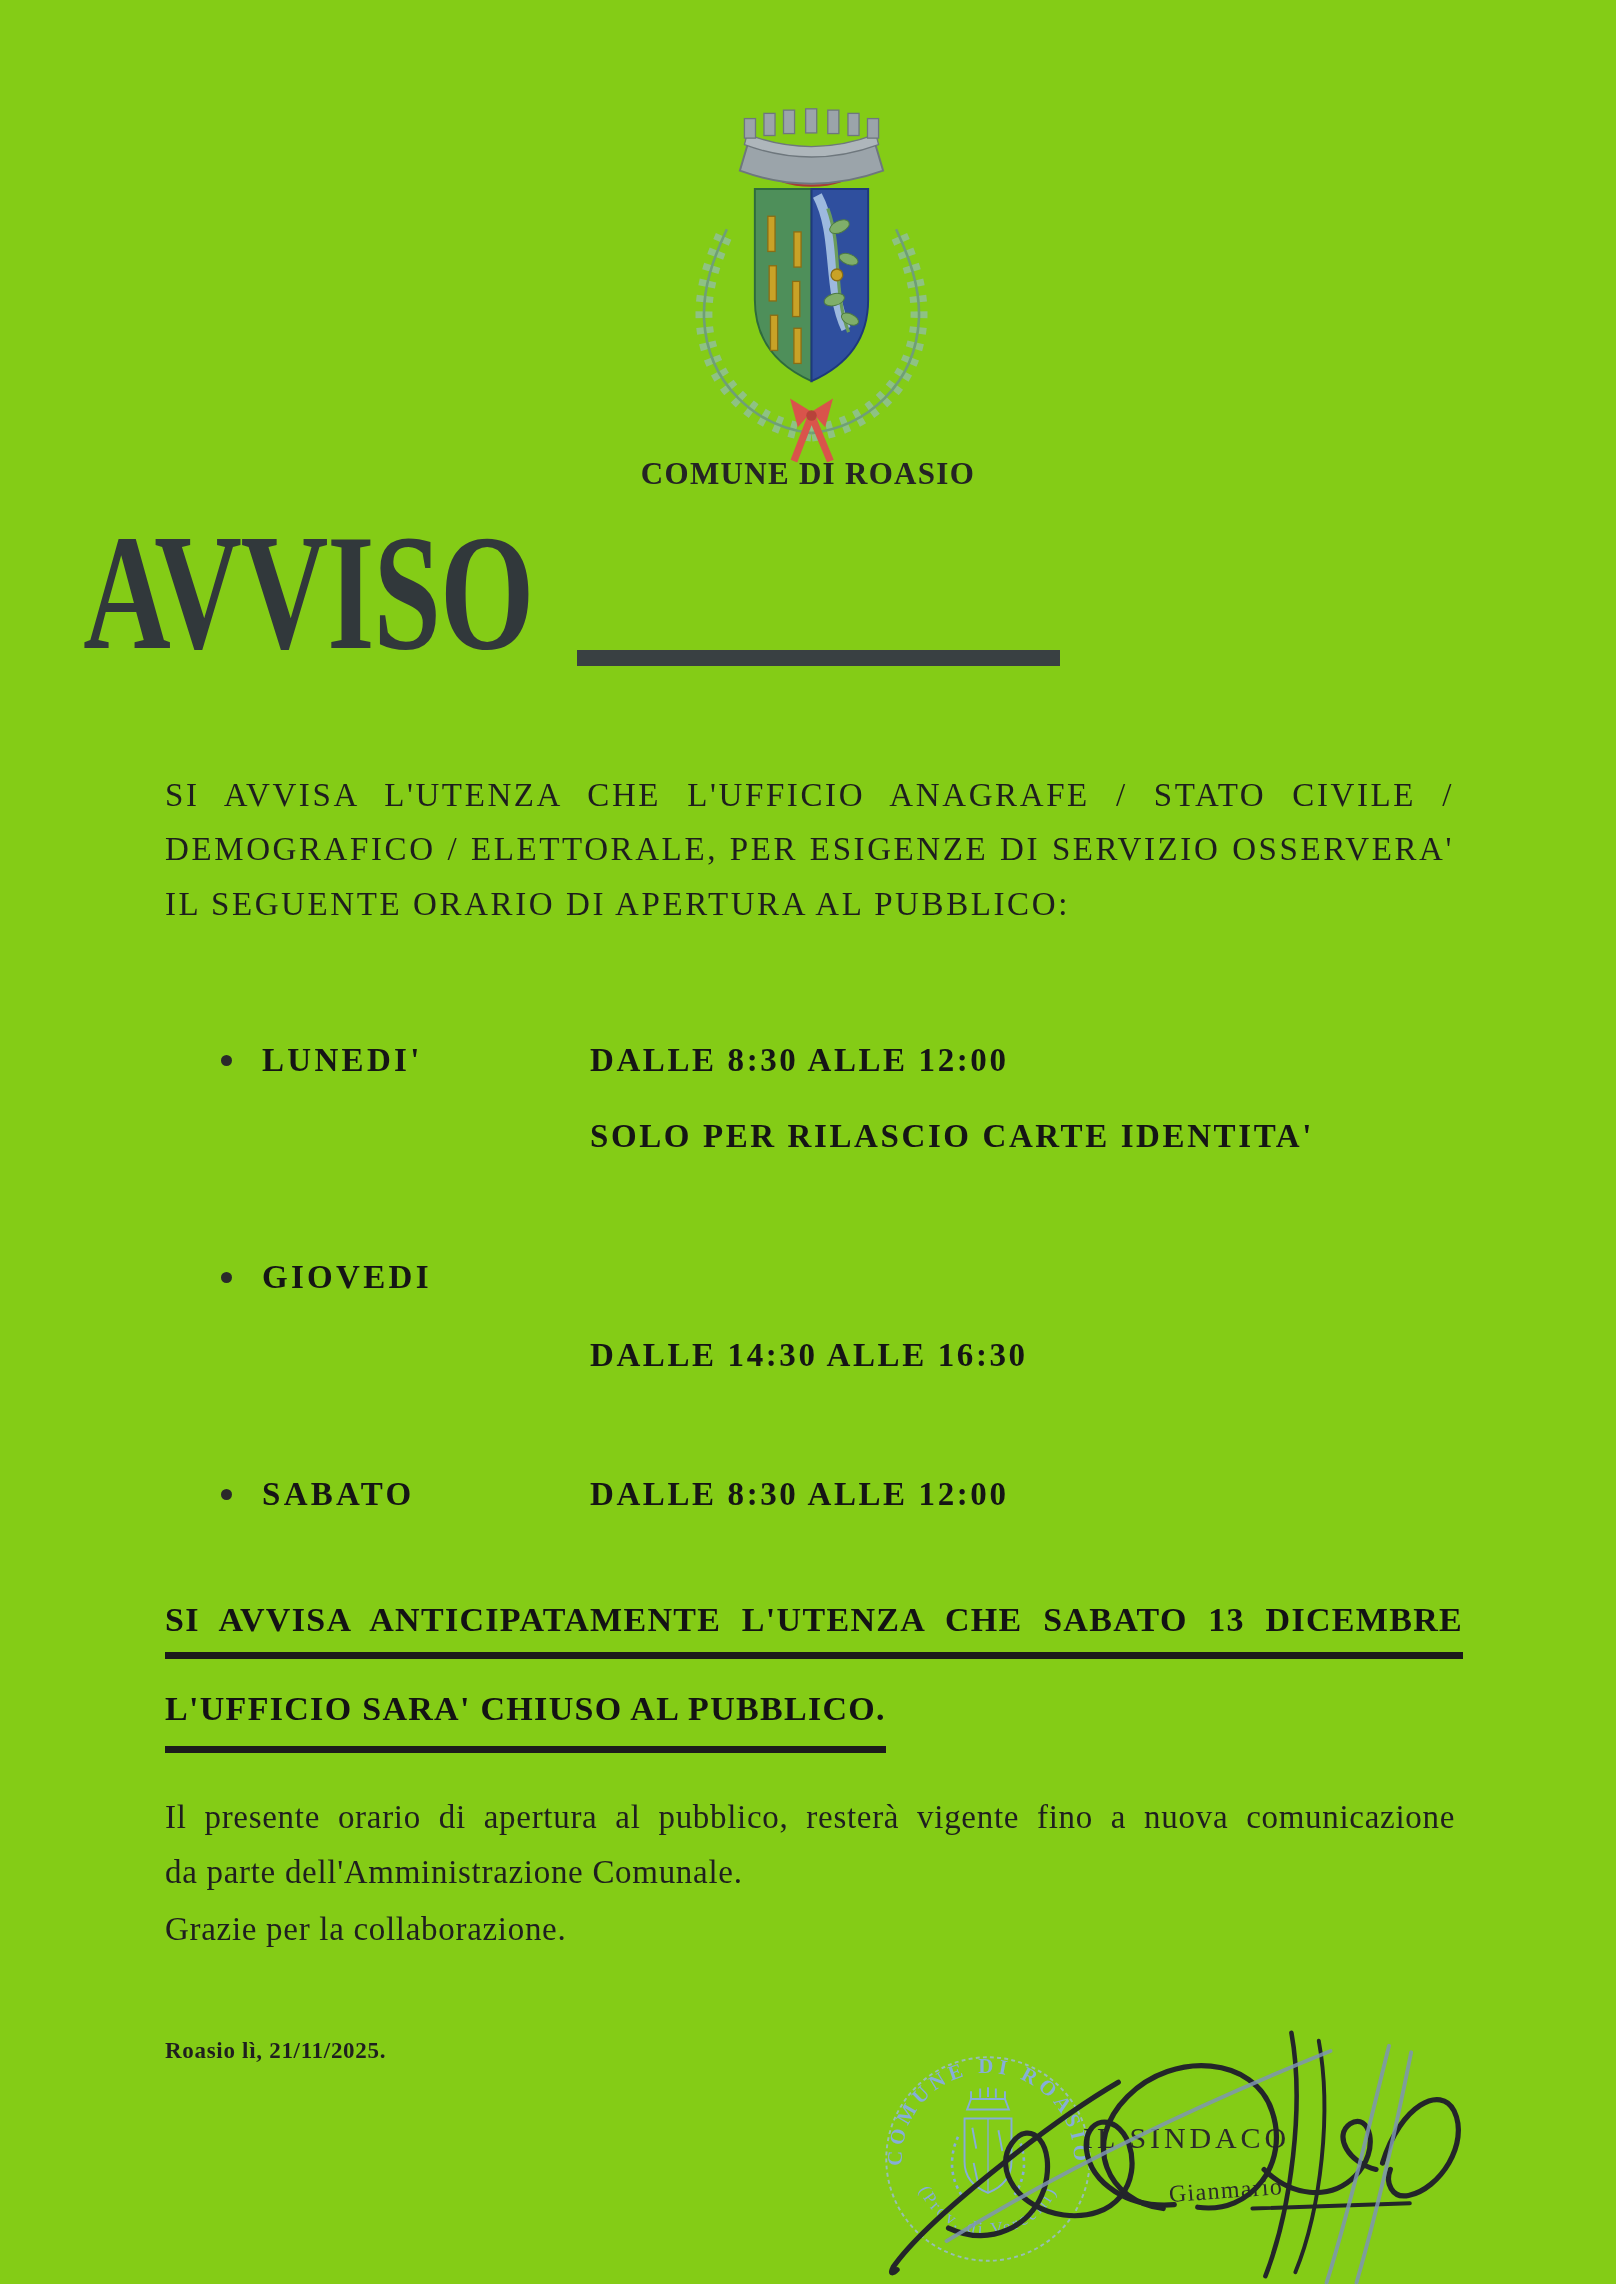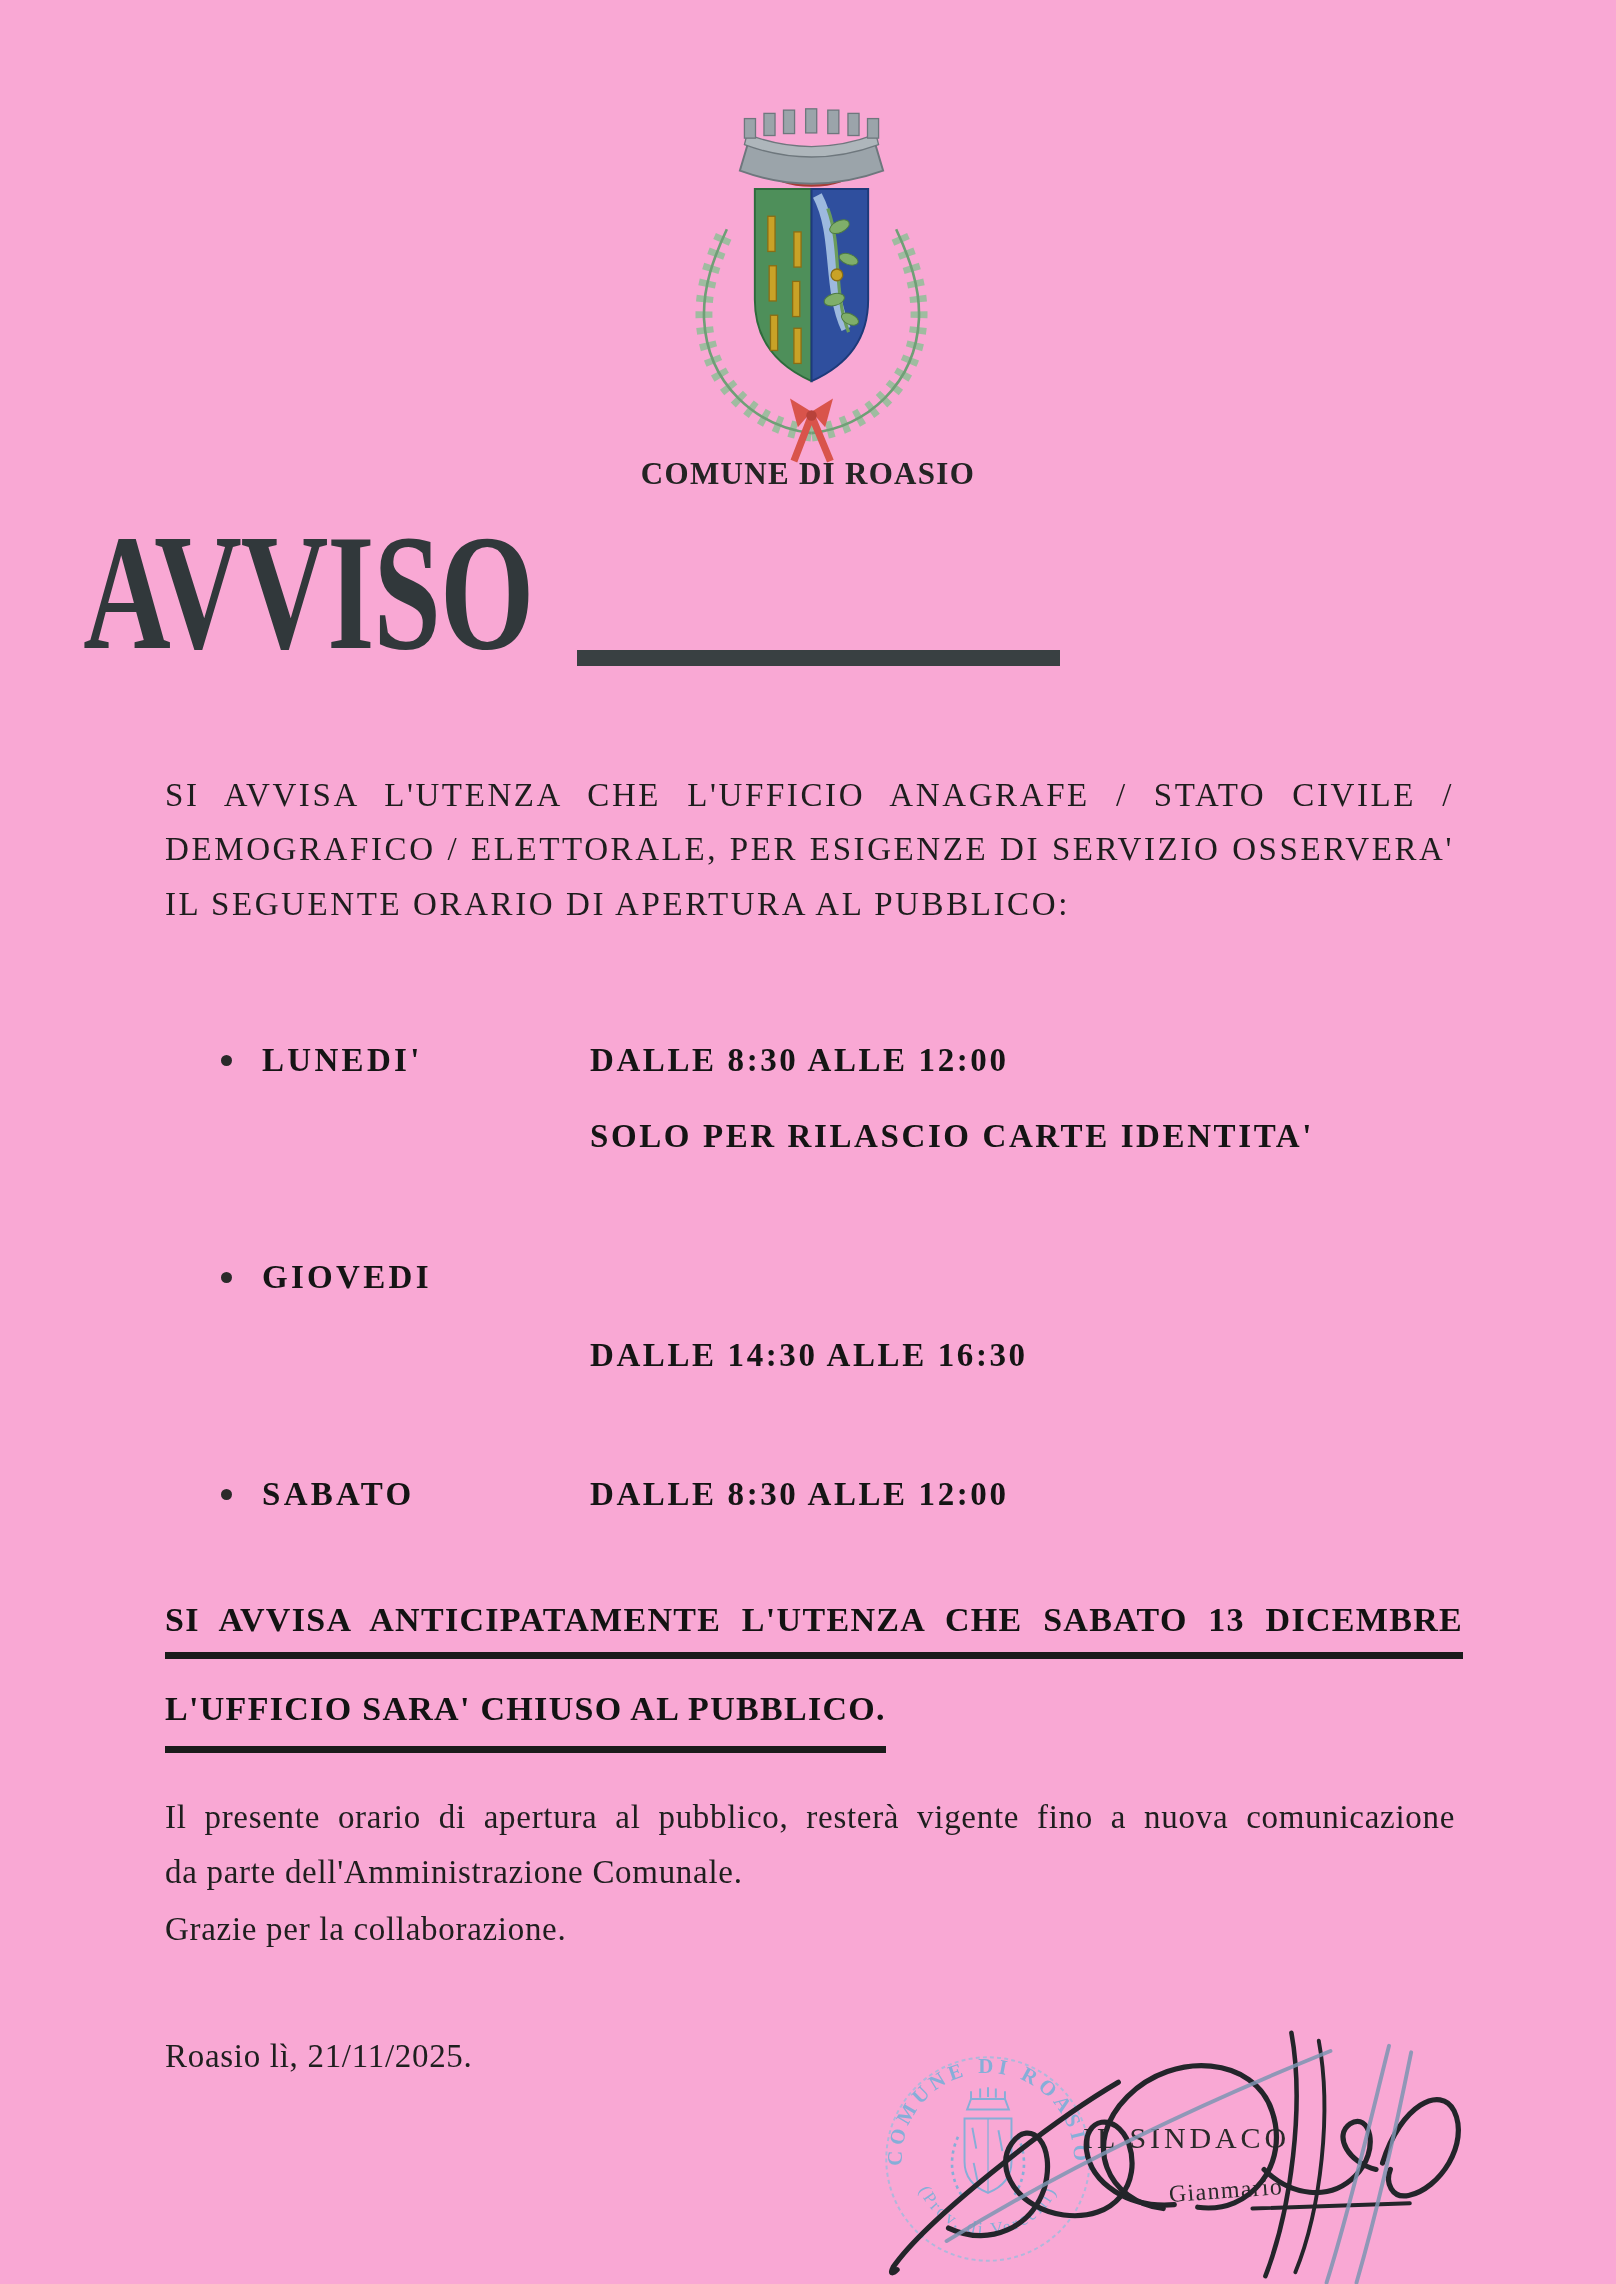--- a/index.html
+++ b/index.html
@@ -1,19 +1,19 @@
 <!DOCTYPE html>
 <html style="font-size:10.4px"><head>
 <meta charset="utf-8">
 <style>
   html,body{margin:0;padding:0;background:#ffffff;}
   .page{
     position:relative;
     width:1616px;height:2284px;
-    background:#f9a8d4;
+    background:#84cc16;
     overflow:hidden;
     font-family:"Liberation Serif","DejaVu Serif",serif;
     color:#1e1e1e;
   }
   .abs{position:absolute;}
   
   .muni-name{
     top:456px;left:0;width:100%;
     text-align:center;
     font-size:31px;font-weight:bold;letter-spacing:1.3px;color:#242424;
@@ -74,21 +74,21 @@
     padding-bottom:15.6px;
     border-bottom:7.2px solid #1b1b1b;
   }
   
   .close-line{
     left:165px;width:1290px;
     font-size:33px;letter-spacing:0.7px;color:#1f1f1f;
   }
   .place-date{
     left:165px;top:2038px;
-    font-size:33px;letter-spacing:0.7px;color:#1f1f1f;
+    font-size:23px;letter-spacing:0.7px;color:#1f1f1f;font-weight:bold;
   }
   
   .signer-title{
     left:1083px;top:2121px;
     font-size:30px;letter-spacing:3.9px;color:#2a2a2a;z-index:2;
     white-space:nowrap;
   }
   .signer-name{
     left:1169px;top:2181px;
     font-size:24px;letter-spacing:1.3px;color:#2a2a2a;z-index:2;

